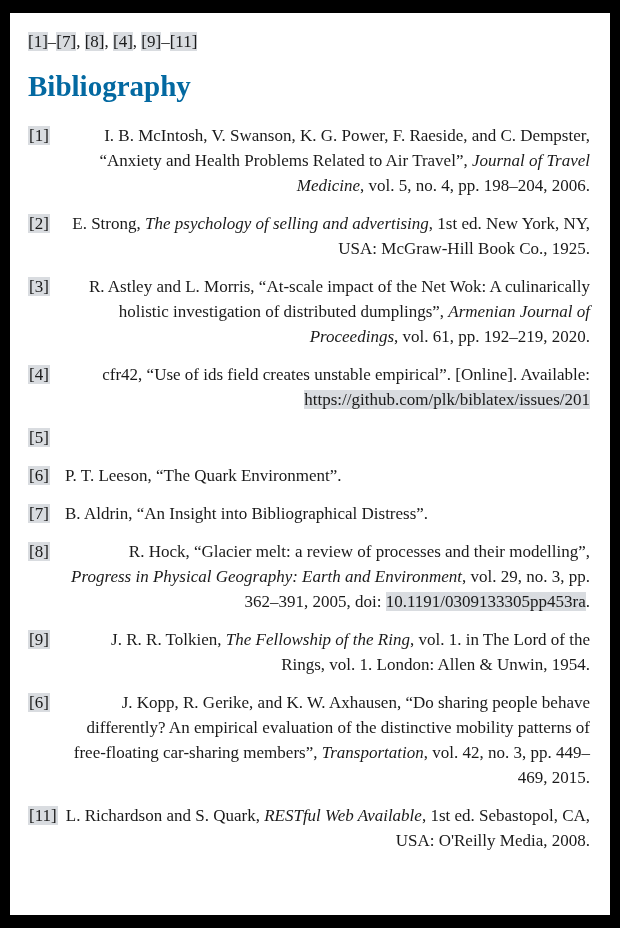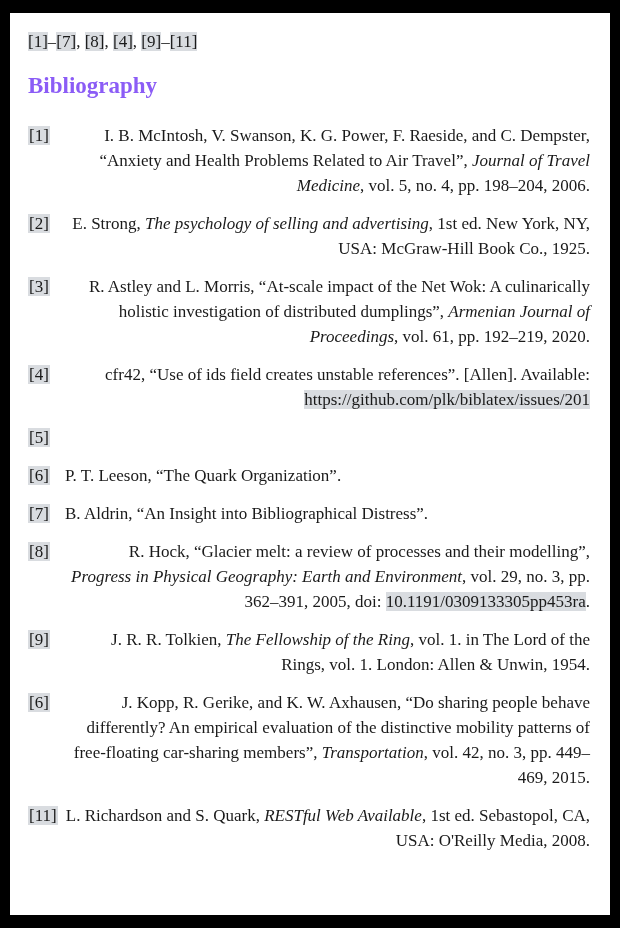--- a/index.html
+++ b/index.html
@@ -20,24 +20,24 @@
     color: #1a1a1a;
     overflow: hidden;
   }
   .cite-line {
     margin: 0;
     font-size: 17px;
     line-height: 25px;
   }
   h1.bib-heading {
     margin: 17px 0 22px 0;
-    font-size: 23px;
+    font-size: 29px;
     line-height: 30px;
     font-weight: 700;
-    color: #8b5cf6;
+    color: #0369a1;
   }
   .bib-list { margin: 0; padding: 0; }
   .bib-entry {
     display: flex;
     align-items: flex-start;
     font-size: 17px;
     line-height: 25px;
     margin: 0 0 13px 0;
   }
   .bib-label { flex: 0 0 37px; }
@@ -60,28 +60,28 @@
       <div class="bib-entry">
         <span class="bib-label"><span class="hl">[2]</span></span>
         <span class="bib-text"><span>E. Strong, </span><em>The psychology of selling and advertising</em><span>, 1st ed. New York, NY, USA: McGraw-Hill Book Co., 1925.</span></span>
       </div>
       <div class="bib-entry">
         <span class="bib-label"><span class="hl">[3]</span></span>
         <span class="bib-text"><span>R. Astley and L. Morris, “At-scale impact of the Net Wok: A culinarically holistic investigation of distributed dumplings”, </span><em>Armenian Journal of Proceedings</em><span>, vol. 61, pp. 192–219, 2020.</span></span>
       </div>
       <div class="bib-entry">
         <span class="bib-label"><span class="hl">[4]</span></span>
-        <span class="bib-text"><span>cfr42, “Use of ids field creates unstable references”. [Allen]. Available: </span><span class="hl">https://github.com/plk/biblatex/issues/201</span></span>
+        <span class="bib-text"><span>cfr42, “Use of ids field creates unstable empirical”. [Online]. Available: </span><span class="hl">https://github.com/plk/biblatex/issues/201</span></span>
       </div>
       <div class="bib-entry">
         <span class="bib-label"><span class="hl">[5]</span></span>
       </div>
       <div class="bib-entry">
         <span class="bib-label"><span class="hl">[6]</span></span>
-        <span class="bib-text"><span>P. T. Leeson, “The Quark Organization”.</span></span>
+        <span class="bib-text"><span>P. T. Leeson, “The Quark Environment”.</span></span>
       </div>
       <div class="bib-entry">
         <span class="bib-label"><span class="hl">[7]</span></span>
         <span class="bib-text"><span>B. Aldrin, “An Insight into Bibliographical Distress”.</span></span>
       </div>
       <div class="bib-entry">
         <span class="bib-label"><span class="hl">[8]</span></span>
         <span class="bib-text"><span>R. Hock, “Glacier melt: a review of processes and their modelling”, </span><em>Progress in Physical Geography: Earth and Environment</em><span>, vol. 29, no. 3, pp. 362–391, 2005, doi: </span><span class="hl">10.1191/0309133305pp453ra</span><span>.</span></span>
       </div>
       <div class="bib-entry">

